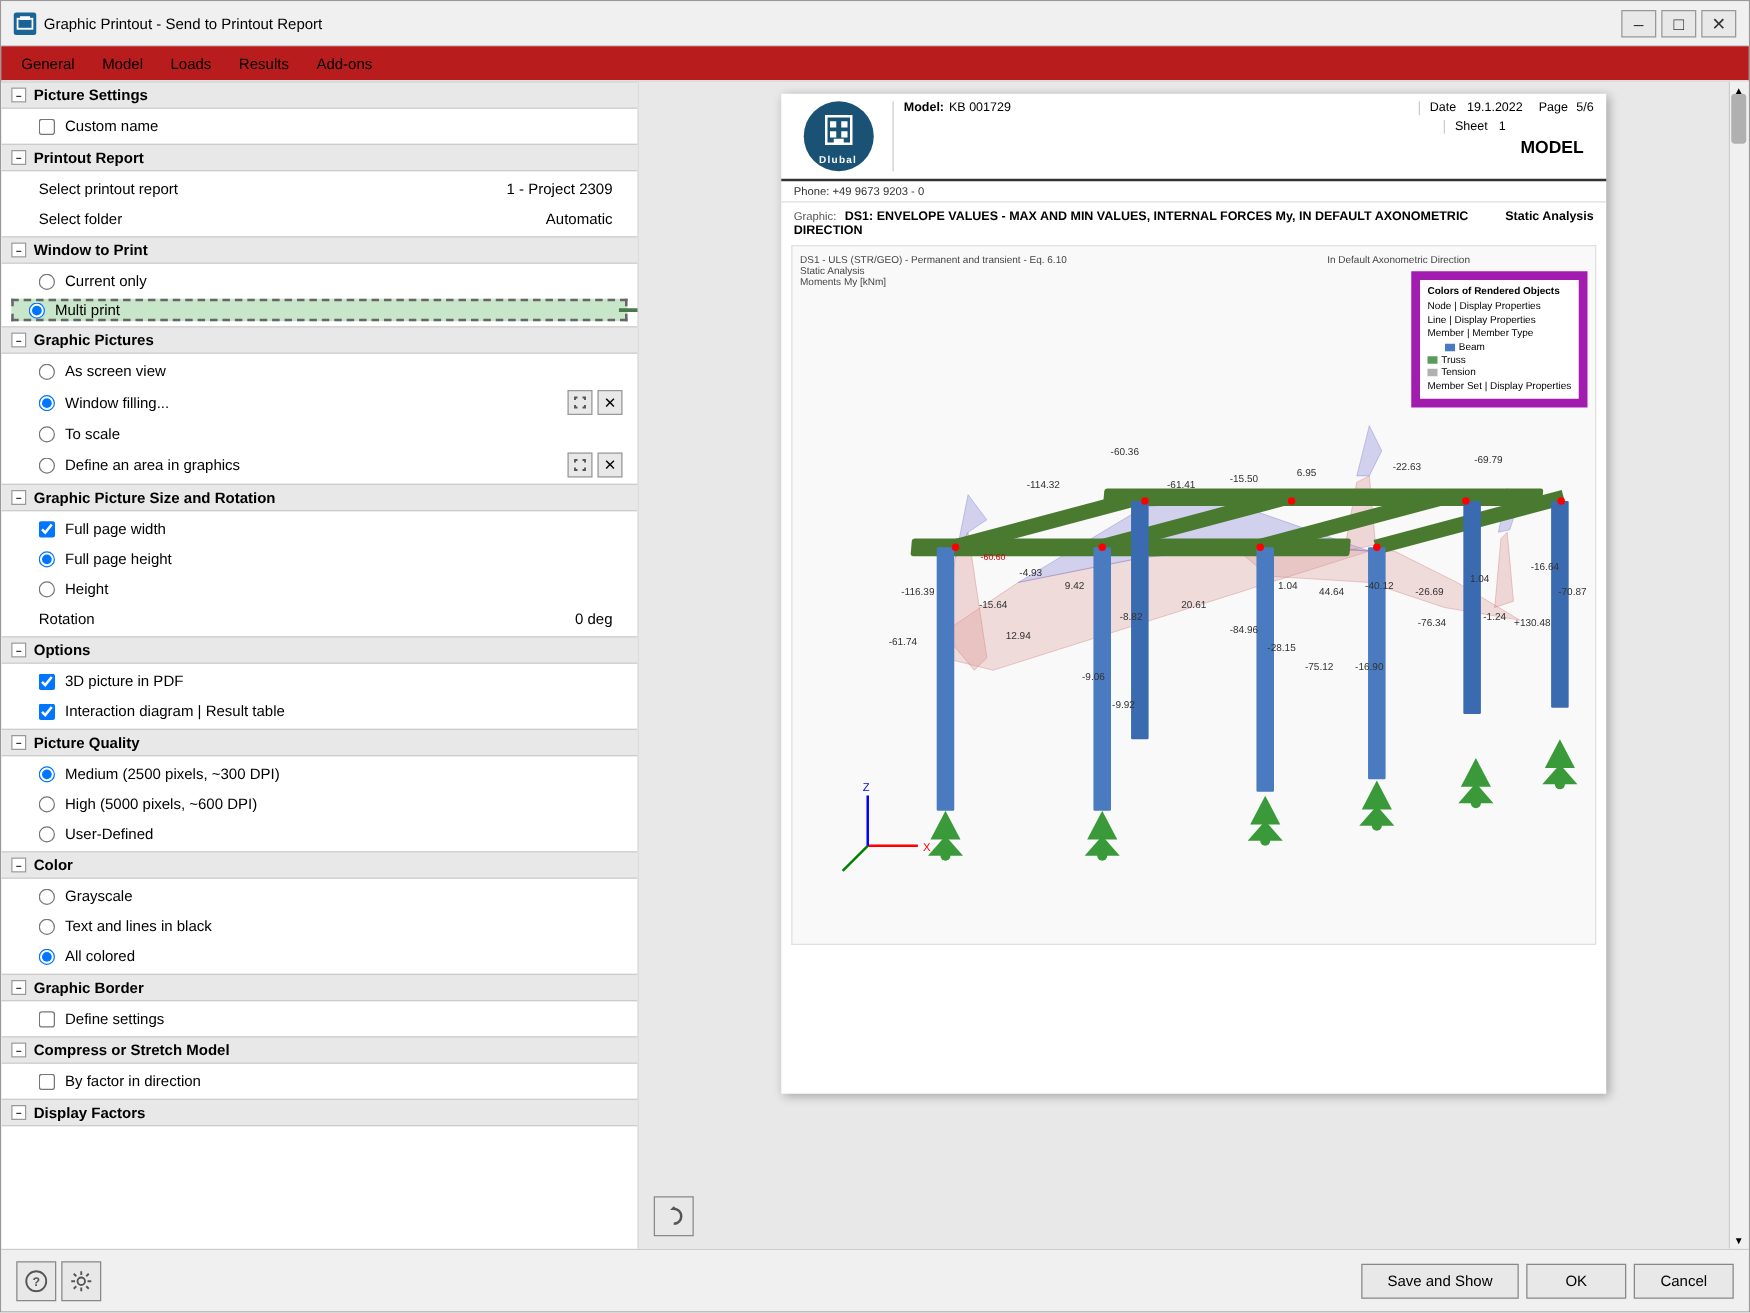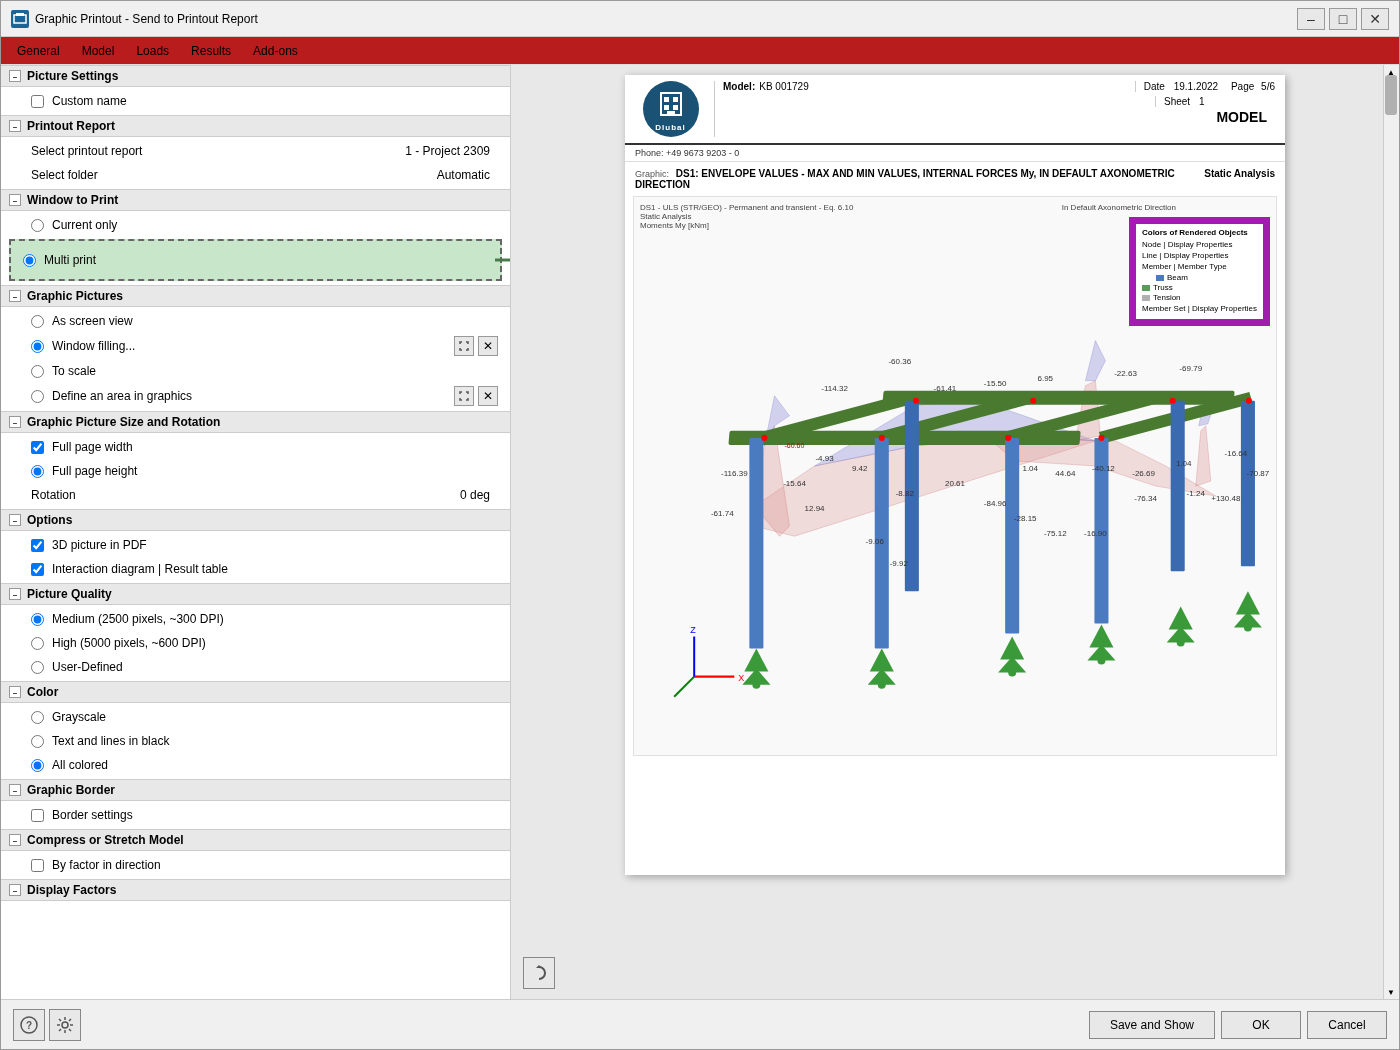--- a/index.html
+++ b/index.html
@@ -119,21 +119,21 @@
 
       <div class="section-header">
         <div class="collapse-btn">–</div>
         <span>Window to Print</span>
       </div>
       <div class="section-content">
         <div class="setting-row">
           <input type="radio" name="window_print" style="">
           <label>Current only</label>
         </div>
-        <div style="margin: 2px 8px; background: #c8e6c9; border: 2px dashed #666; padding: 12px 12px; display: flex; align-items: center; gap: 8px; position: relative;">
+        <div style="margin: 2px 8px; background: #c8e6c9; border: 2px dashed #666; padding: 0 12px; display: flex; align-items: center; gap: 8px; position: relative;">
           <input type="radio" name="window_print" checked="" style="">
           <label>Multi print</label>
 
           <svg style="position:absolute; right:-35px; top:50%; transform:translateY(-50%);" width="40" height="20">
             <polygon points="35,10 15,2 20,10 15,18" fill="#4a7a4a"></polygon>
             <line x1="0" y1="10" x2="20" y2="10" stroke="#4a7a4a" stroke-width="3"></line>
           </svg>
         </div>
       </div>
 
@@ -189,20 +189,24 @@
       <div class="section-content">
         <div class="setting-row">
           <input type="checkbox" checked="" style="">
           <label>Full page width</label>
         </div>
         <div class="setting-row">
           <input type="radio" name="size_opt" checked="" style="">
           <label>Full page height</label>
         </div>
         <div class="setting-row">
+          <input type="radio" name="size_opt" style="">
+          <label>Height</label>
+        </div>
+        <div class="setting-row">
           <label>Rotation</label>
           <span class="value">0  deg</span>
         </div>
       </div>
 
       <div class="section-header">
         <div class="collapse-btn">–</div>
         <span>Options</span>
       </div>
       <div class="section-content">
@@ -254,21 +258,21 @@
         </div>
       </div>
 
       <div class="section-header">
         <div class="collapse-btn">–</div>
         <span>Graphic Border</span>
       </div>
       <div class="section-content">
         <div class="setting-row">
           <input type="checkbox" style="">
-          <label>Border settings</label>
+          <label>Define settings</label>
         </div>
       </div>
 
       <div class="section-header">
         <div class="collapse-btn">–</div>
         <span>Compress or Stretch Model</span>
       </div>
       <div class="section-content">
         <div class="setting-row">
           <input type="checkbox" style="">

